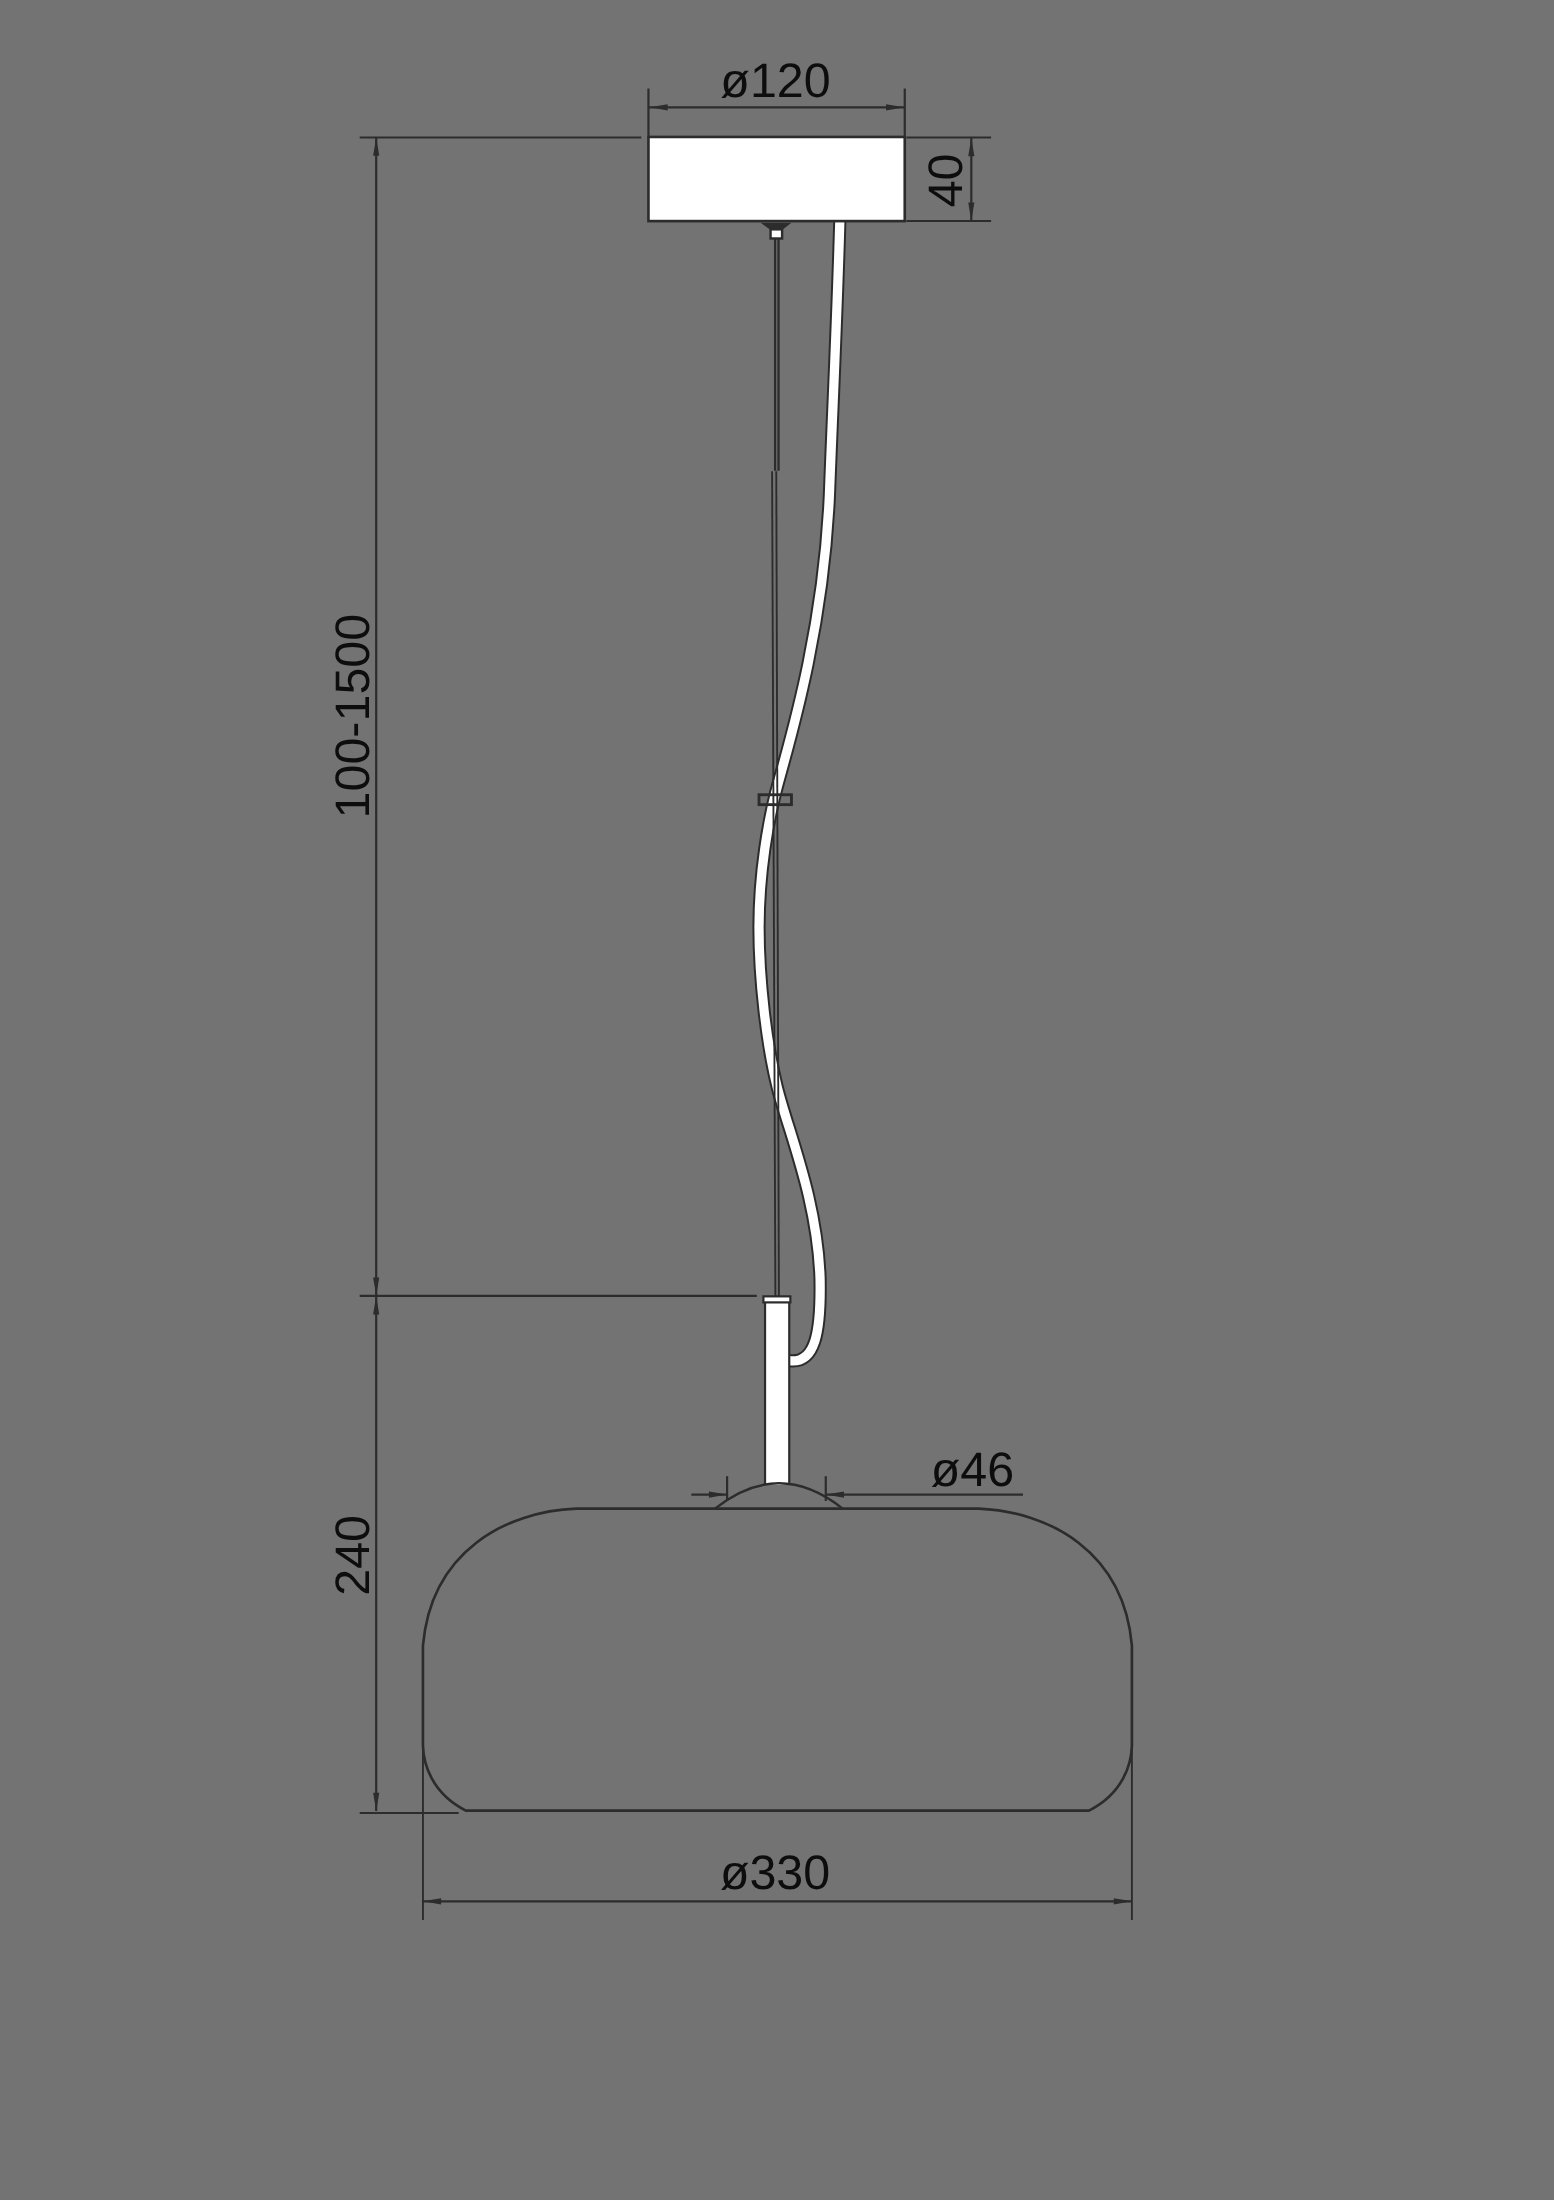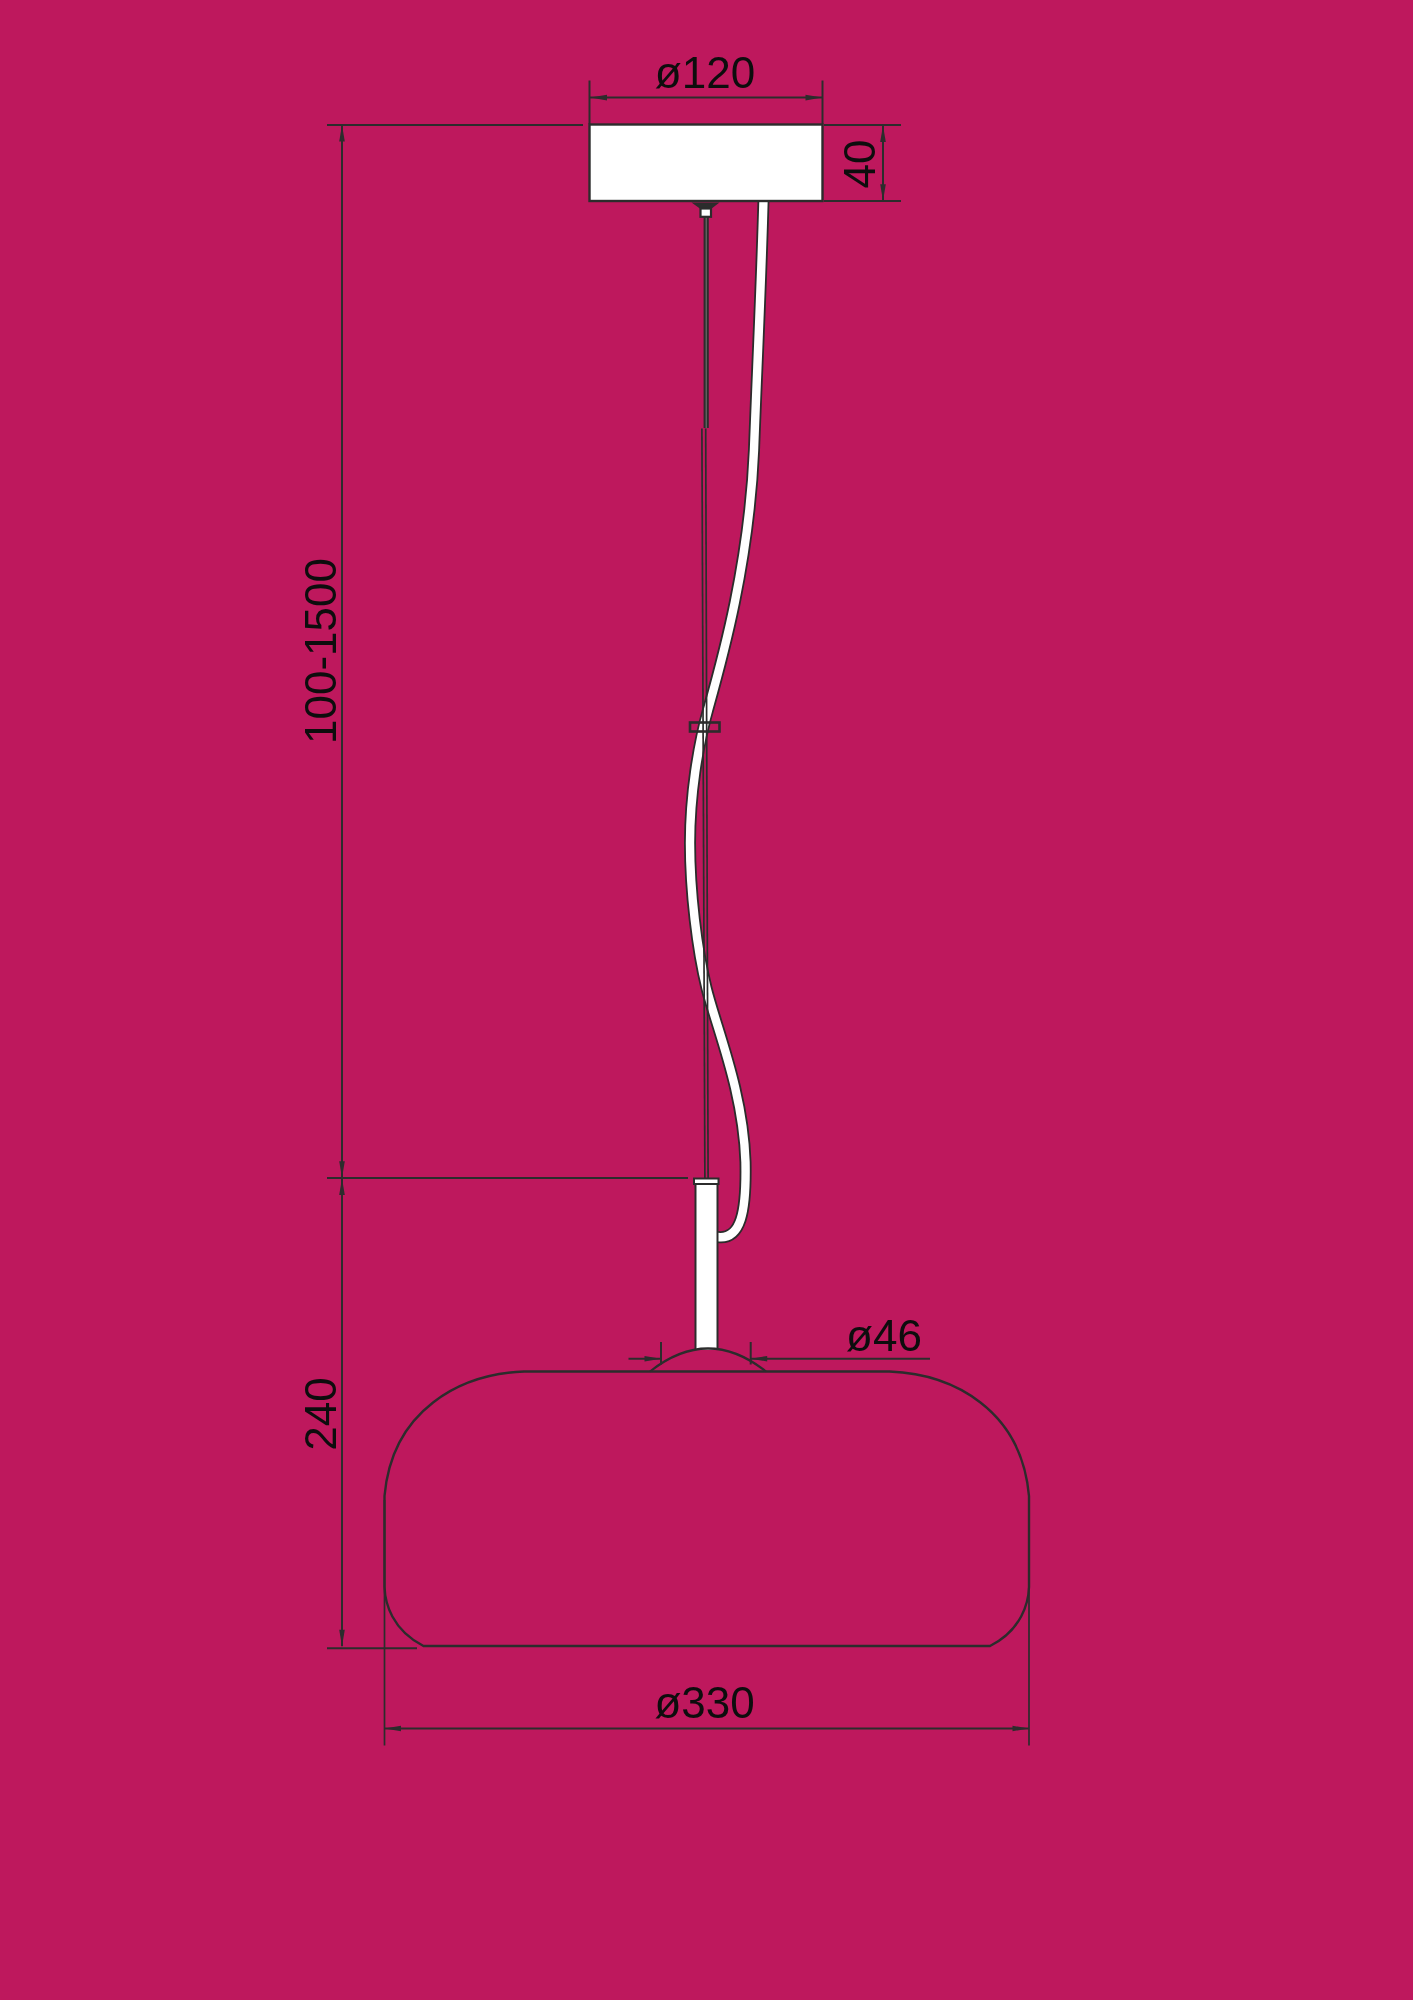--- a/index.html
+++ b/index.html
@@ -1,16 +1,16 @@
 <!DOCTYPE html>
 <html><head>
 <meta charset="utf-8">
 <style>
   html,body{margin:0;padding:0;background:#ffffff;}
-  .wrap{position:relative;width:1413px;height:2000px;background:#be185d;overflow:hidden;text-decoration:underline;}
+  .wrap{position:relative;width:1413px;height:2000px;background:#737373;overflow:hidden;text-decoration:underline;}
   svg{position:absolute;left:0;top:0;}
   text{font-family:"Liberation Sans",sans-serif;font-size:44px;fill:#0d0d0d;}
 </style>
 </head>
 <body>
 
 <div class="wrap">
 <svg width="1413" height="2000" viewBox="0 0 1413 2000">
   <g fill="none" stroke="#2c2c2c" stroke-width="2">
 

